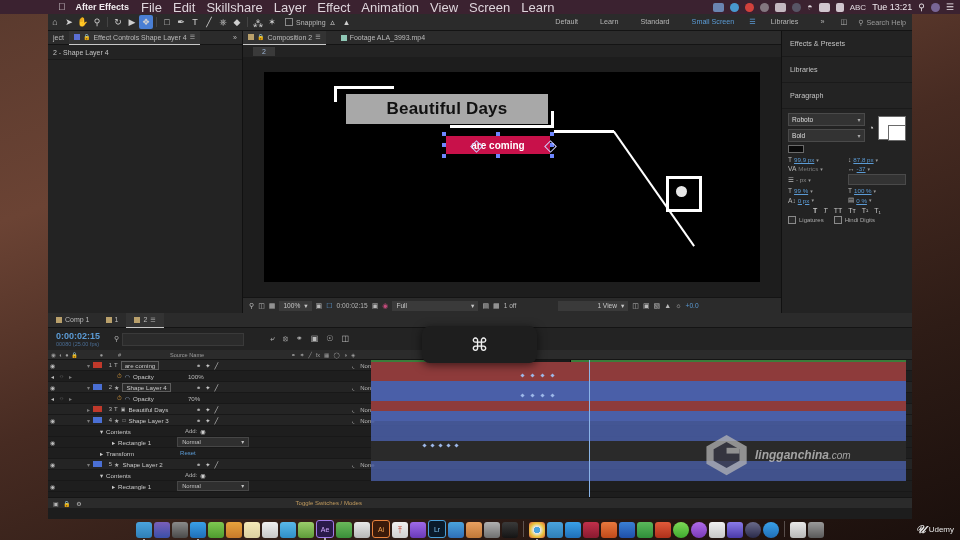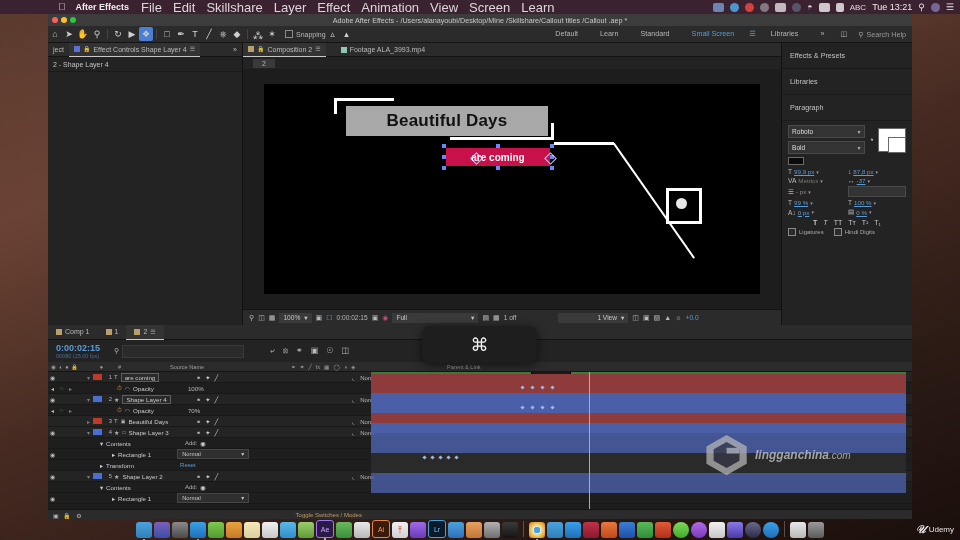--- a/index.html
+++ b/index.html
@@ -241,28 +241,20 @@
       <span class="ricon abc">ABC</span>
       <span class="mclock">Tue 13:21</span>
       <span class="glyph">⚲</span>
       <span class="ricon" style="background:#7e6b9e;border-radius:50%;width:9px;height:9px"></span>
       <span class="glyph">☰</span>
     </span>
   </div>
 
   <div class="ae">
 
-    <div class="aetitle">
-      <span class="dots">
-        <span class="dot r"></span>
-        <span class="dot y"></span>
-        <span class="dot g"></span>
-      </span>
-      <span class="ttxt">Adobe After Effects - /Users/alanayoubi/Desktop/Mine /Skillshare/Callout titles /Callout .aep *</span>
-    </div>
 
     <div class="toolbar">
       <span class="tool">⌂</span>
       <span class="tool">➤</span>
       <span class="tool">✋</span>
       <span class="tool">⚲</span>
       <span class="tsep"></span>
       <span class="tool">↻</span>
       <span class="tool">▶</span>
       <span class="tool sel">❖</span>

